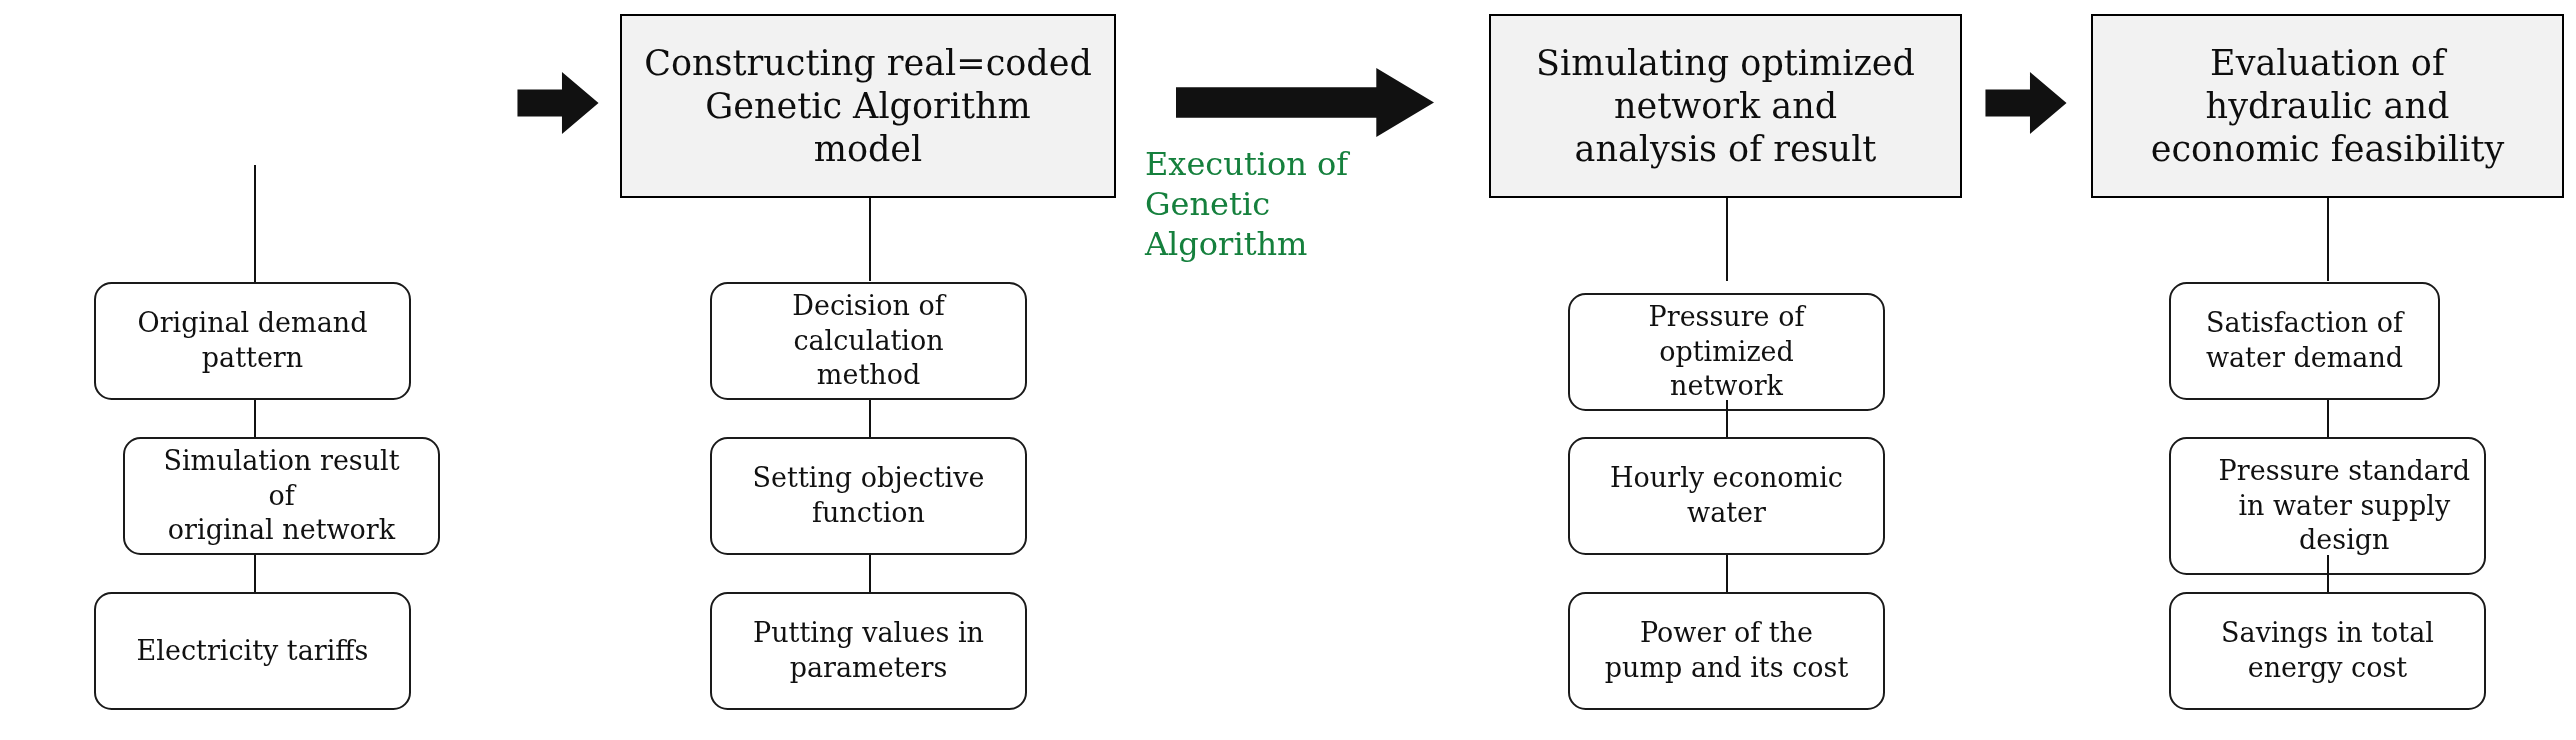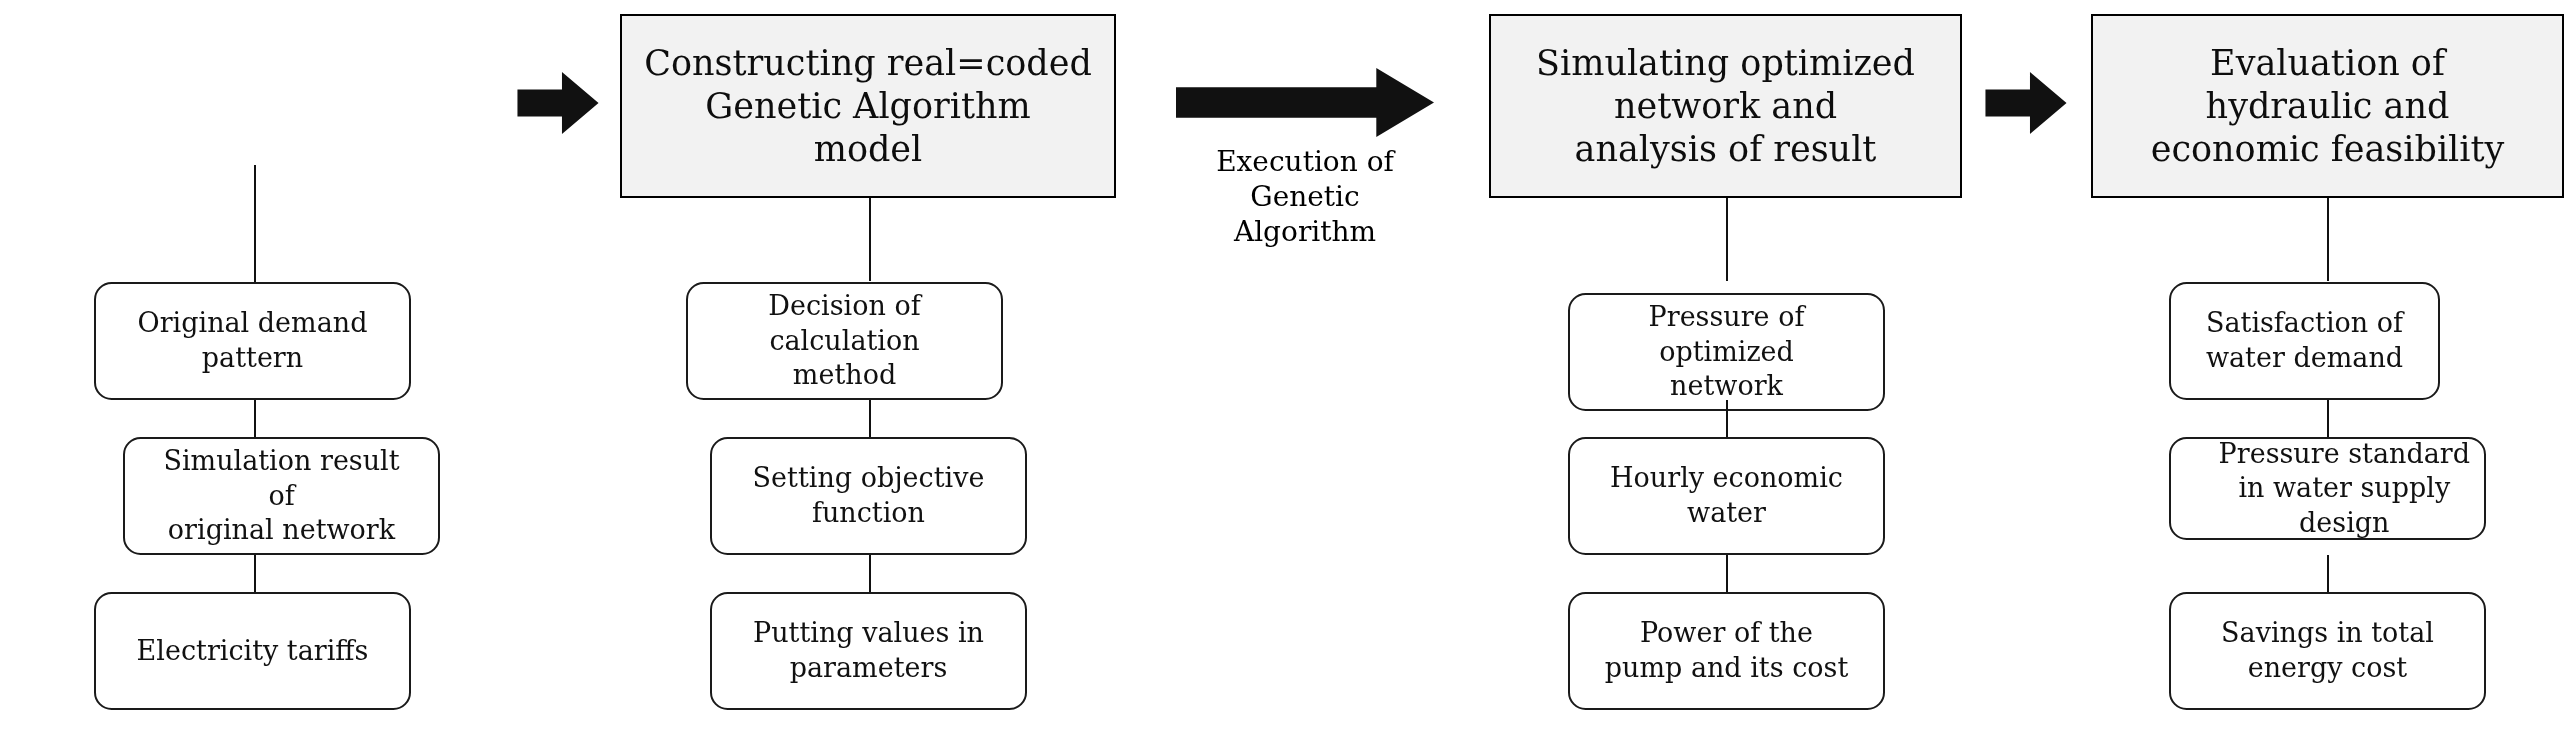--- a/index.html
+++ b/index.html
@@ -64,23 +64,23 @@
 
   
   .block-arrow {
     position: absolute;
   }
   .block-arrow svg { display: block; }
 
   
   .arrow-caption {
     position: absolute;
-    text-align: center;
-    color: #000000;
-    font-size: 28px;
+    text-align: left;
+    color: #15803d;
+    font-size: 32px;
     line-height: 1.25;
     white-space: pre-line;
     font-family: "DejaVu Serif", "Liberation Serif", serif;
   }
 </style>
 </head>
 <body>
 
 <div id="flow-root">
 
@@ -105,21 +105,21 @@
       <polygon points="0,22 56,22 56,0 102,39 56,78 56,56 0,56" fill="#111111"></polygon>
     </svg>
   </div>
 
   <div class="stage-box" style="left:620px; top:14.4px; width:496px; height:184px;">Constructing real=coded
 Genetic Algorithm
 model</div>
 
   <div class="connector" style="left:869px; top:198px; height:83px;"></div>
 
-  <div class="sub-box" style="left:686px; top:282px; width:317px; height:118px;">Decision of
+  <div class="sub-box" style="left:710px; top:282px; width:317px; height:118px;">Decision of
 calculation
 method</div>
 
   <div class="connector" style="left:869px; top:400px; height:37px;"></div>
 
   <div class="sub-box" style="left:710px; top:437px; width:317px; height:118px;">Setting objective
 function</div>
 
   <div class="connector" style="left:869px; top:555px; height:37px;"></div>
 
@@ -166,21 +166,21 @@
 hydraulic and
 economic feasibility</div>
 
   <div class="connector" style="left:2327px; top:198px; height:83px;"></div>
 
   <div class="sub-box" style="left:2169px; top:282px; width:271px; height:118px;">Satisfaction of
 water demand</div>
 
   <div class="connector" style="left:2327px; top:400px; height:37px;"></div>
 
-  <div class="sub-box" style="left:2169px; top:437px; width:317px; height:103px;padding-left:40px;">Pressure standard
+  <div class="sub-box" style="left:2169px; top:437px; width:317px; height:138px;padding-left:40px;">Pressure standard
 in water supply
 design</div>
 
   <div class="connector" style="left:2327px; top:555px; height:37px;"></div>
 
   <div class="sub-box" style="left:2169px; top:592px; width:317px; height:118px;">Savings in total
 energy cost</div>
 
 </div>
 

